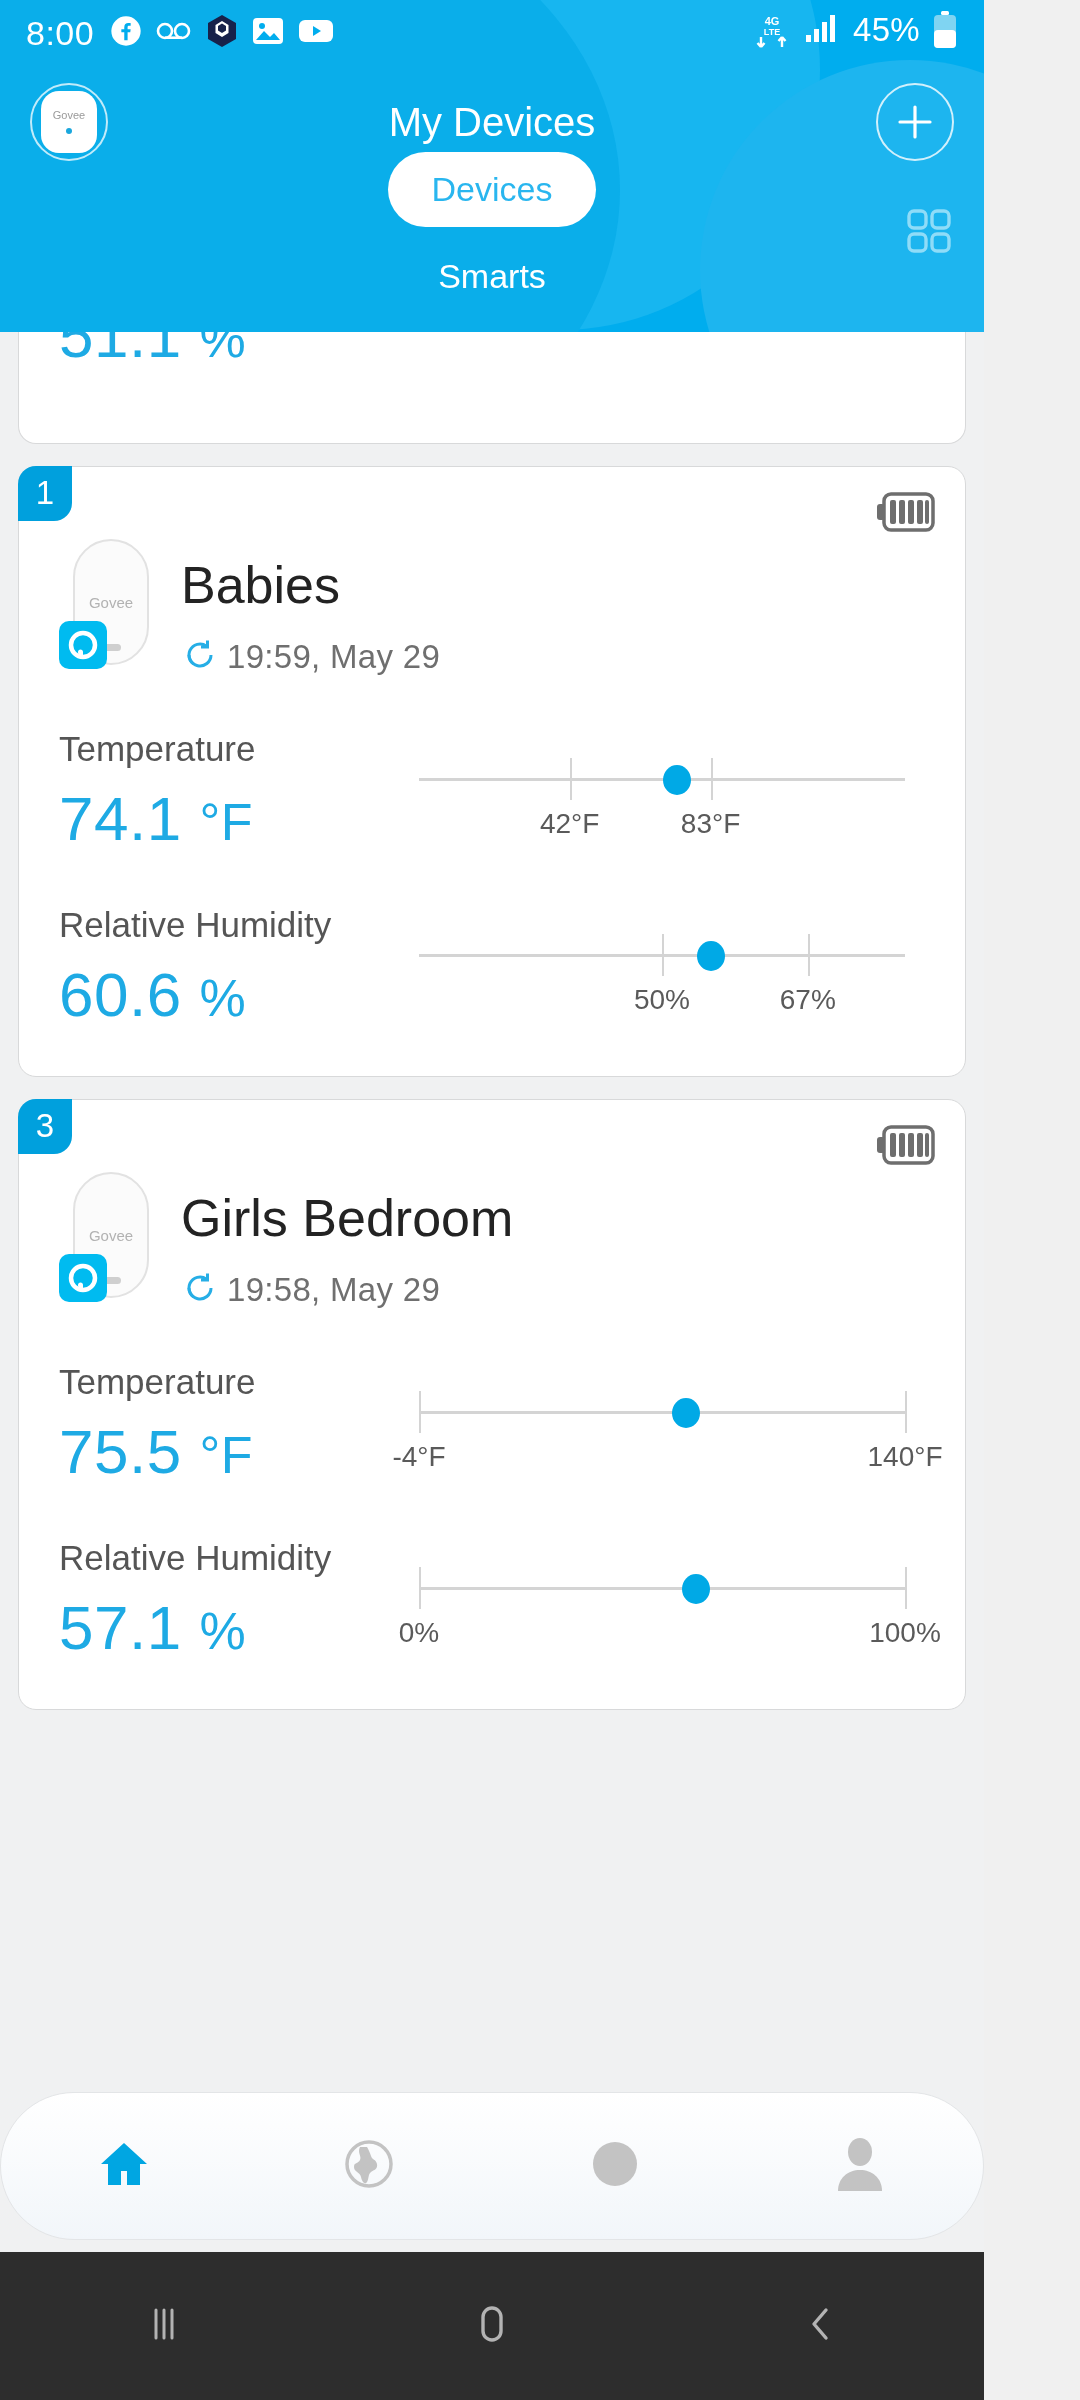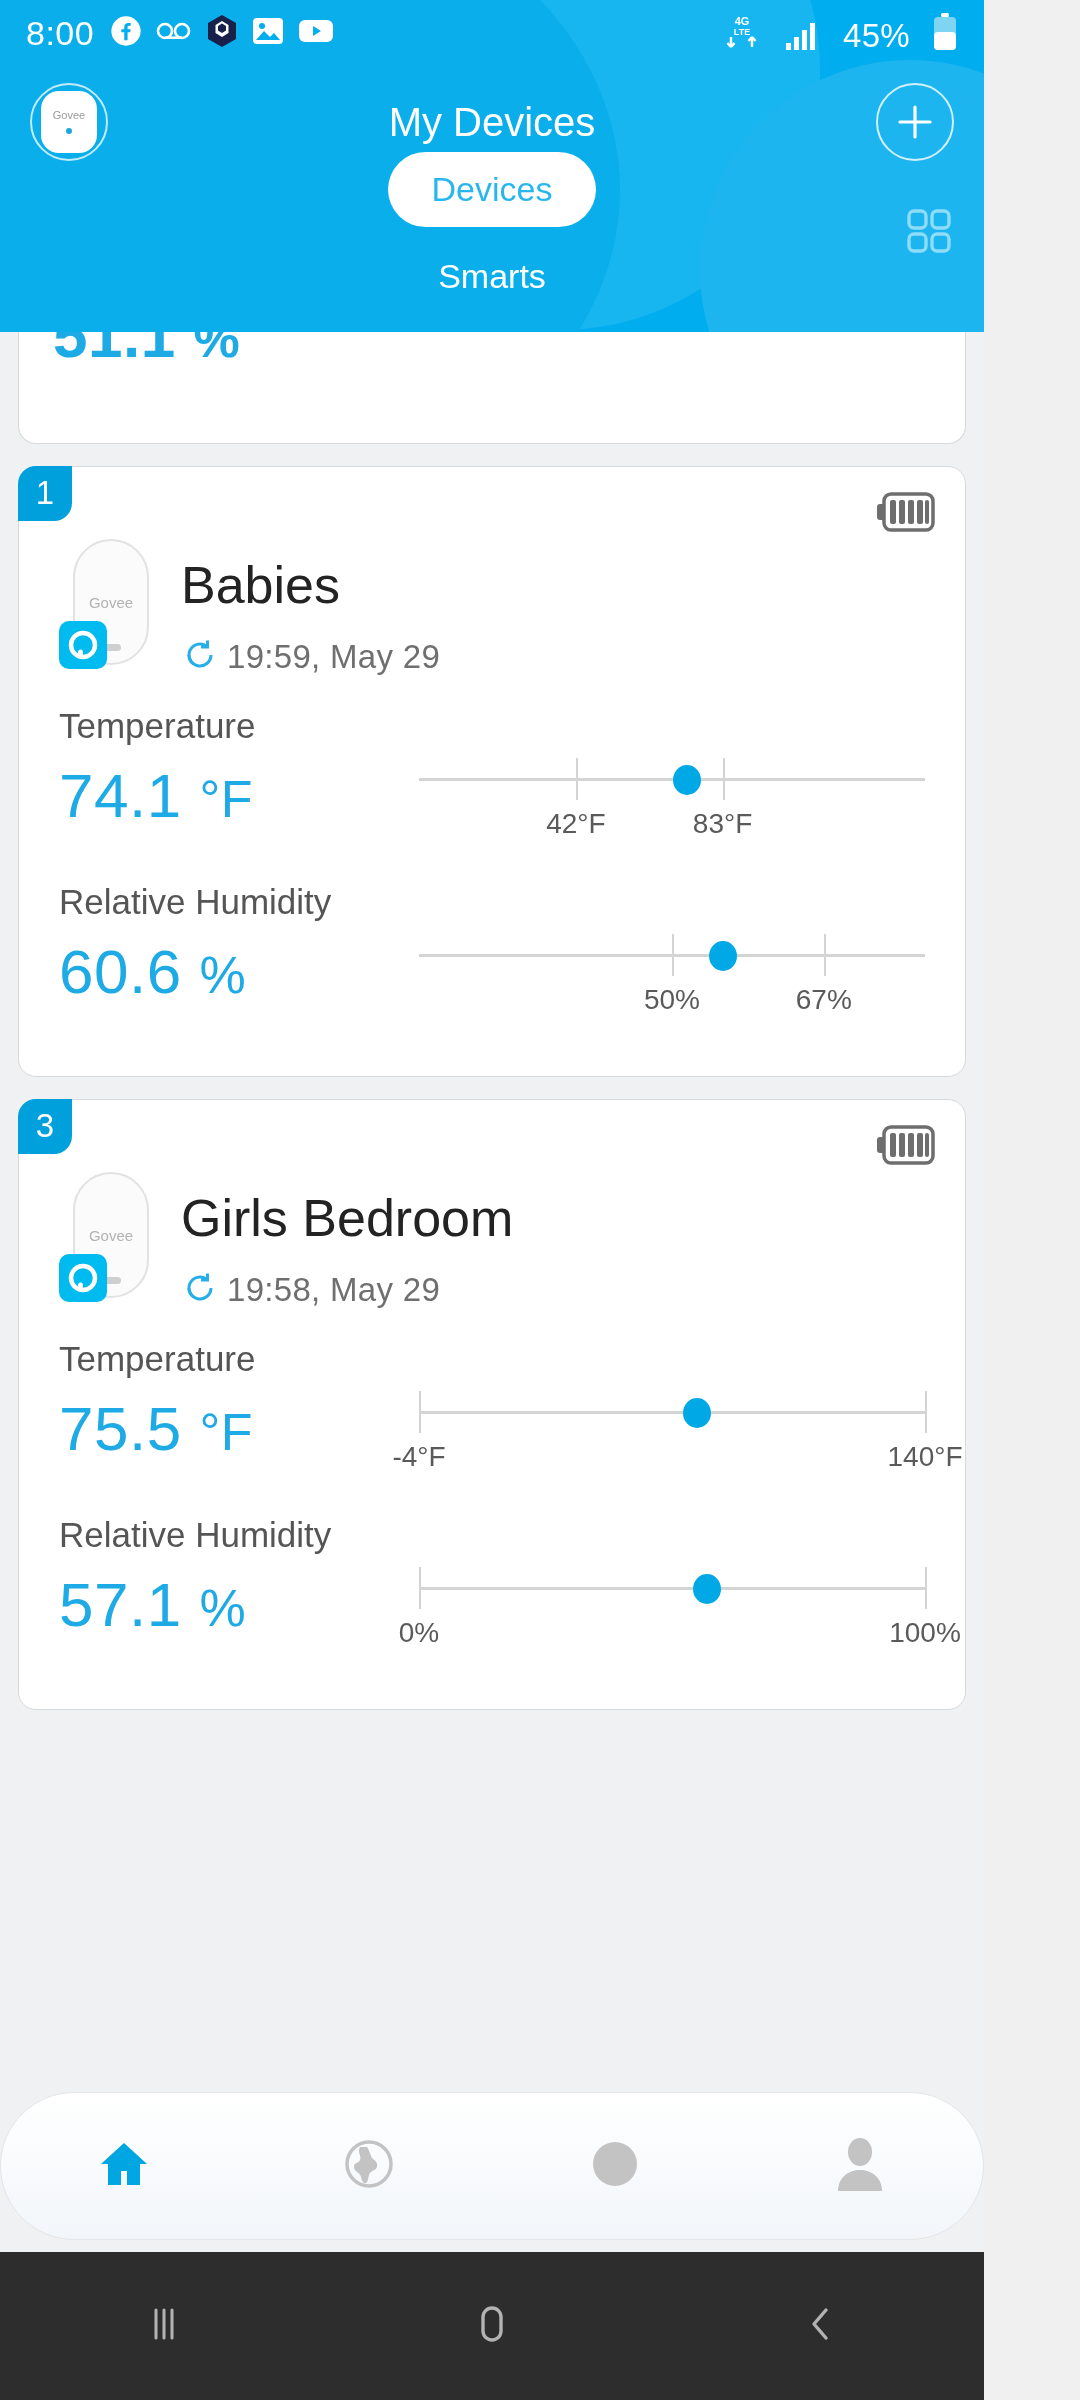--- a/index.html
+++ b/index.html
@@ -32,21 +32,21 @@
   }
 
   
   .statusbar {
     position: relative; z-index: 3;
     height: 66px; display: flex; align-items: center;
     padding: 0 26px; color: #fff;
   }
   .sb-time { font-size: 34px; letter-spacing: .5px; margin-right: 16px; font-weight: 400; }
   .sb-icons { display: flex; align-items: center; gap: 14px; }
-  .sb-right { margin-left: auto; display: flex; align-items: flex-end; gap: 22px; }
+  .sb-right { margin-left: auto; display: flex; align-items: flex-start; gap: 12px; }
   .sb-pct { font-size: 33px; letter-spacing: .3px; }
   .ic { display: block; }
 
   
   .titlerow {
     position: relative; z-index: 3;
     height: 112px; display: flex; align-items: center; padding: 0 30px;
   }
   .avatar-ring {
     width: 78px; height: 78px; border-radius: 50%;
@@ -108,21 +108,21 @@
     margin-bottom: 22px;
   }
   .card.partial {
     border-top: none;
     border-top-left-radius: 0; border-top-right-radius: 0;
     height: 112px; overflow: hidden;
     margin-top: 0;
   }
   .partial-inner { position: relative; height: 112px; }
   .partial-inner .big-val {
-    position: absolute; left: 34px; top: -46px; font-weight: bold;
+    position: absolute; left: 40px; top: -46px;
   }
 
   .badge {
     position: absolute; left: -1px; top: -1px;
     background: #00a0dd; color: #fff;
     font-size: 33px; line-height: 1;
     padding: 10px 16px 12px 16px;
     border-top-left-radius: 18px;
     border-bottom-right-radius: 18px;
     min-width: 54px; text-align: center;
@@ -152,22 +152,22 @@
     position: absolute; left: 0; bottom: 2px;
     width: 48px; height: 48px; border-radius: 10px; background: #00bbf0;
     display: flex; align-items: center; justify-content: center;
   }
   .head-text { padding-left: 26px; padding-top: 18px; }
   .dev-name { font-size: 52px; color: #232323; line-height: 1.1; }
   .dev-sync { display: flex; align-items: center; gap: 8px; margin-top: 22px; }
   .sync-time { font-size: 33px; color: #6f6f6f; letter-spacing: .3px; }
 
   .metric {
-    display: flex; align-items: flex-start;
-    padding: 28px 40px 0 40px;
+    display: flex; align-items: flex-end;
+    padding: 28px 60px 0 40px;
   }
   .metric:last-child { padding-bottom: 46px; }
   .m-left { width: 360px; flex: 0 0 360px; }
   .m-label { font-size: 35px; color: #555555; }
   .big-val {
     font-size: 62px; color: #1eaae4; letter-spacing: .5px;
     margin-top: 14px; white-space: nowrap; font-weight: 400;
   }
   .big-val .unit { font-size: 52px; }
   .m-right { flex: 1; position: relative; padding-top: 46px; }

